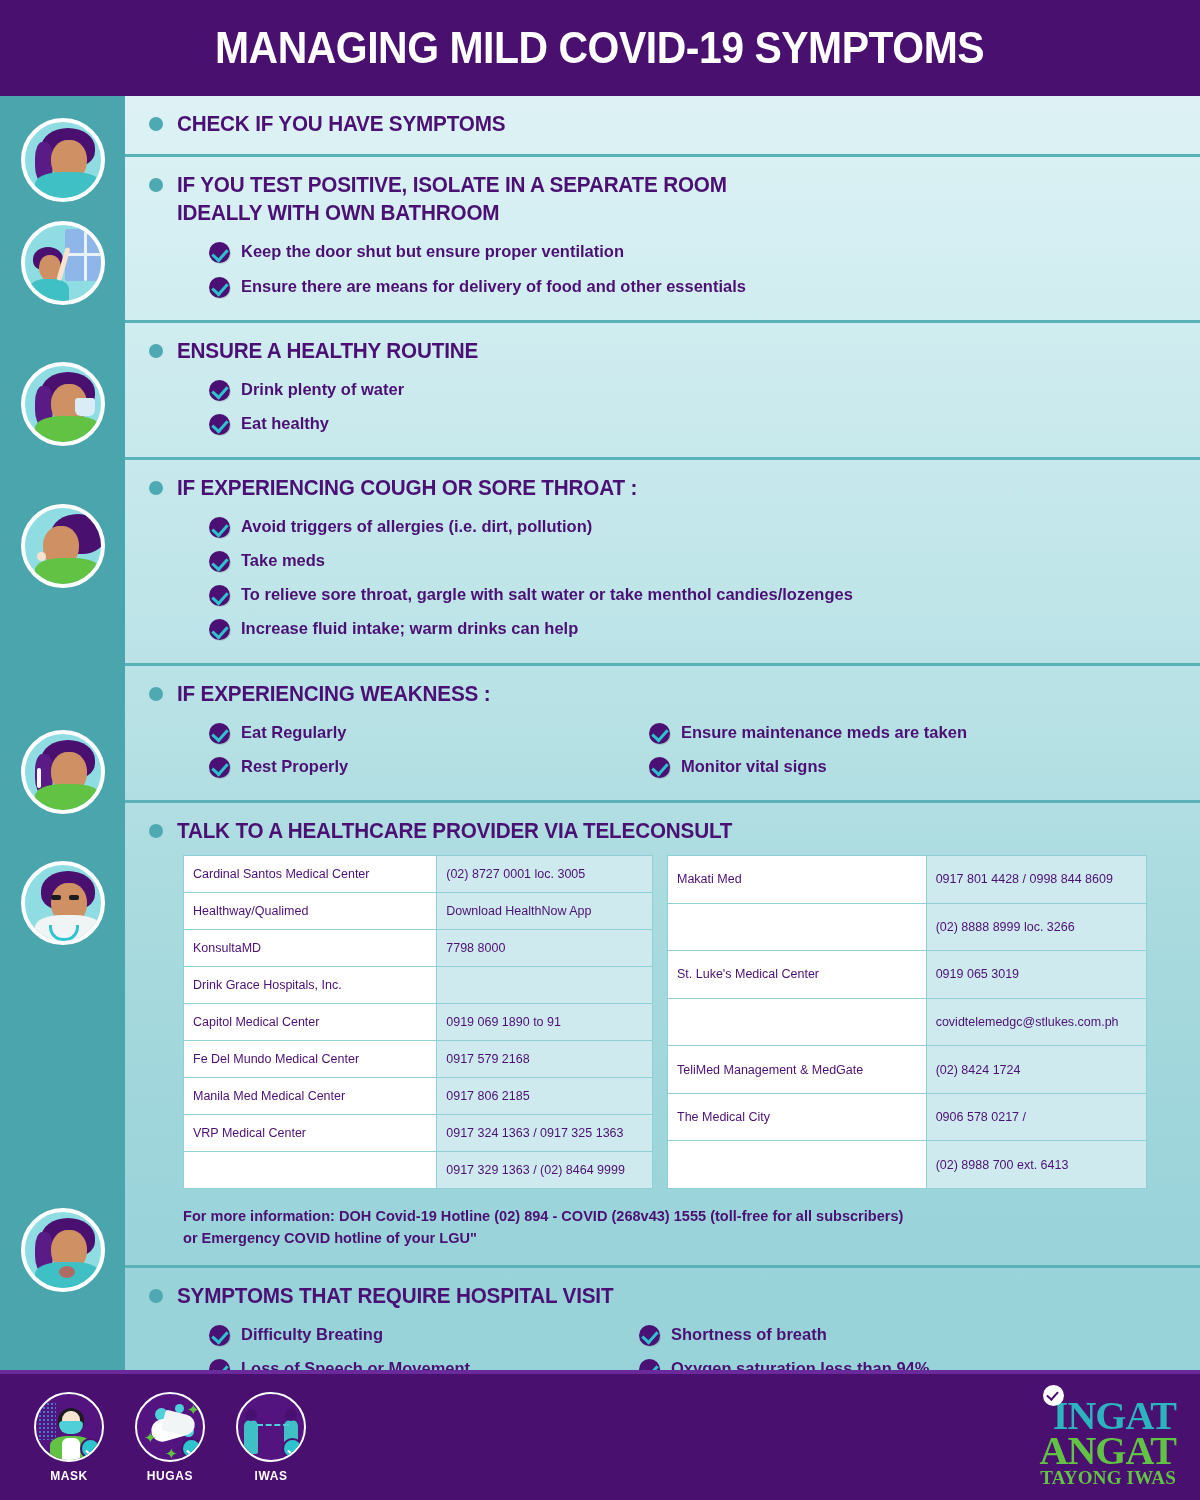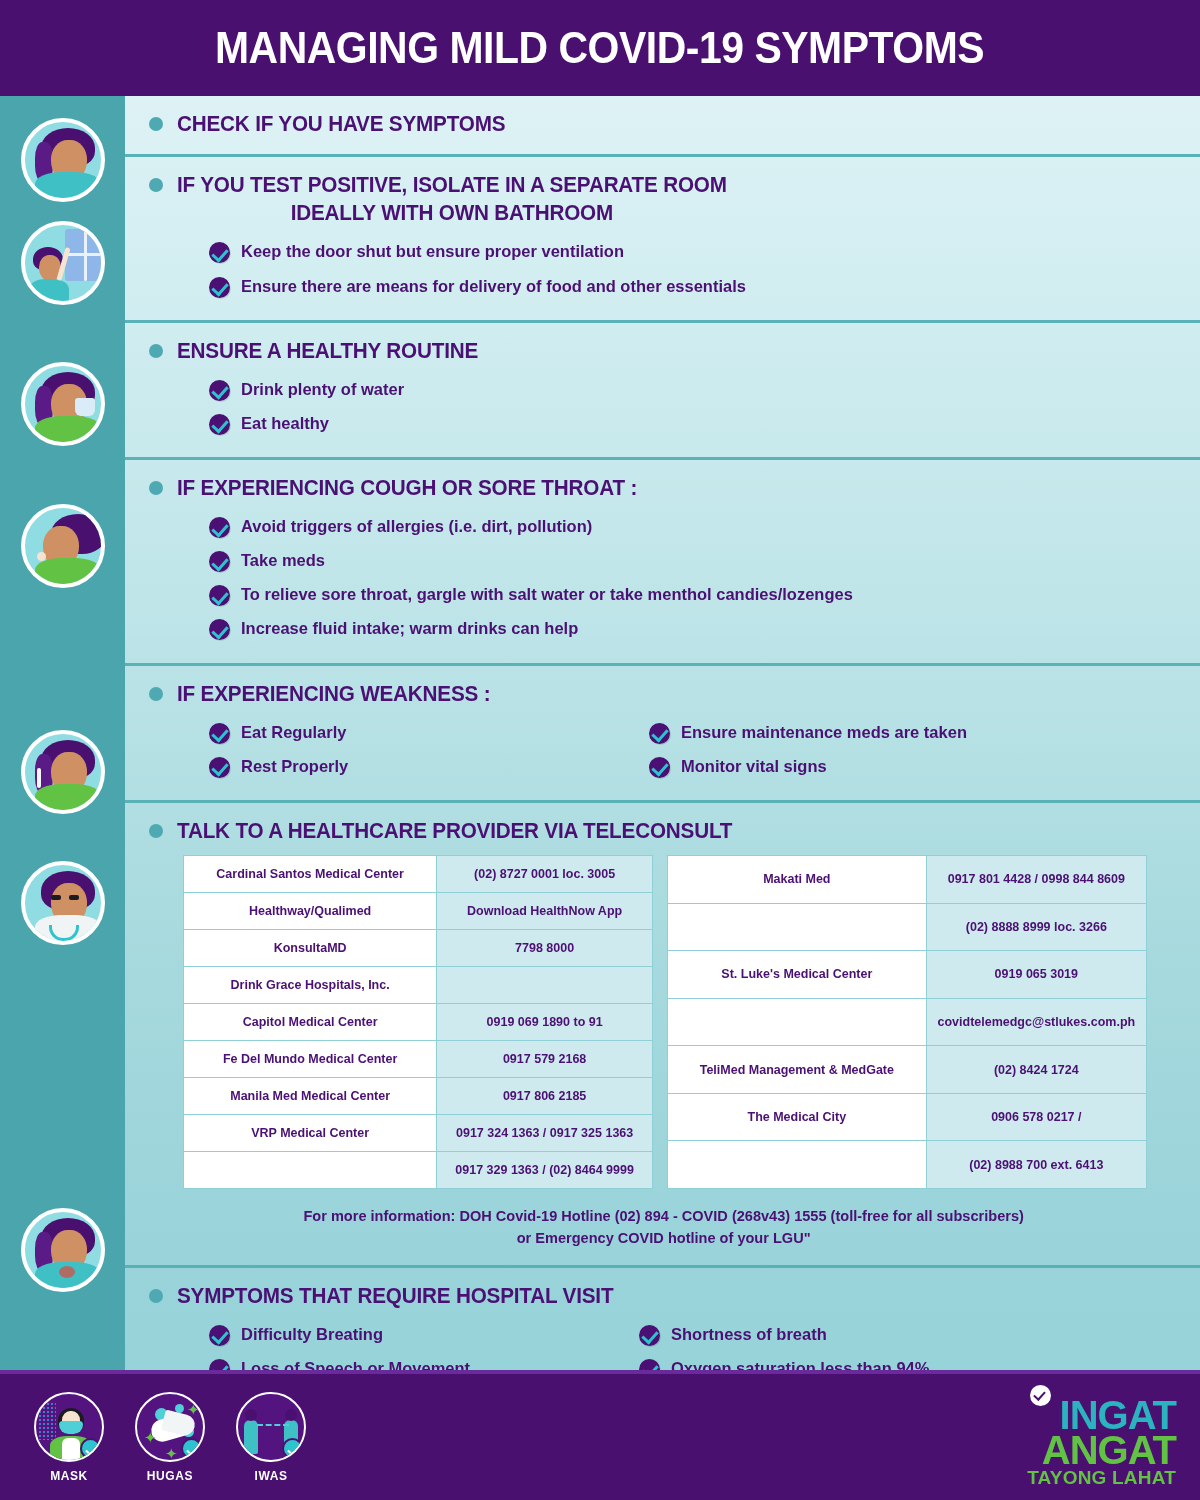--- a/index.html
+++ b/index.html
@@ -53,21 +53,20 @@
   .av-face { position:absolute; left:26px; top:18px; width:36px; height:42px; background:#cf9064; border-radius:46% 46% 50% 50%; }
   .av-body { position:absolute; left:10px; bottom:-4px; width:66px; height:30px; background:#3fc0c4; border-radius:40% 40% 0 0; }
   .av-body.green { background:#62c244; }
   .av-body.white { background:#f1f4f5; }
   .av-acc { position:absolute; border-radius:3px; }
 
   .content {
     flex: 1 1 auto;
     display: flex; flex-direction: column;
     min-width: 0;
-    text-align: center;
   }
 
   .section {
     position: relative;
     padding: 14px 26px 14px 24px;
     border-bottom: 3px solid #59b2b8;
   }
   .section:last-child { border-bottom: none; }
 
   .sec-head {
@@ -131,21 +130,21 @@
   
   .tables {
     display: flex; gap: 14px;
     margin: 10px 0 0 34px;
   }
   .tbl { border-collapse: collapse; font-size: 12.5px; }
   .tbl.left { width: 470px; }
   .tbl.right { width: 480px; }
   .tbl td {
     color: #4b1073;
-    font-weight: bold;
+    font-weight: normal;
     padding: 11px 9px;
     height: 24px;
     border: 1px solid #8fd0d6;
     vertical-align: middle;
     white-space: nowrap;
   }
   .tbl td.name { background: #ffffff; width: 54%; }
   .tbl td.val  { background: #cfeaee; width: 46%; }
 
   .moreinfo {
@@ -202,21 +201,21 @@
   .h-hand1 { position:absolute; left:14px; top:24px; width:34px; height:22px; background:#ffffff; border-radius:14px 4px 4px 14px; transform: rotate(-16deg); }
   .h-hand2 { position:absolute; left:26px; top:19px; width:32px; height:21px; background:#f2f5f6; border-radius:4px 14px 14px 4px; transform: rotate(14deg); }
   .h-bub { position:absolute; border-radius:50%; background:#4fd0d8; }
   .h-spark { position:absolute; color:#62c244; font-size:15px; line-height:1; }
 
   
   .i-p { position:absolute; bottom:6px; width:14px; height:34px; background:#3fc0c4; border-radius:6px 6px 2px 2px; }
   .i-p .hd { position:absolute; left:1px; top:-11px; width:12px; height:12px; background:#4a1070; border-radius:50%; }
   .i-arrow { position:absolute; left:19px; top:30px; width:32px; height:0; border-top:2px dashed #4fd0d8; }
 
-  .logo { position:absolute; right: 24px; top: 16px; text-align: right; }
+  .logo { position:absolute; right: 24px; top: 16px; text-align: right; font-family: Liberation Serif, serif; }
   .logo-chk {
     width: 21px; height: 21px; border-radius: 50%;
     background: #ffffff; position: absolute; left: 3px; top: -5px;
   }
   .logo-chk::after {
     content:""; position:absolute; left:6px; top:4px;
     width:5px; height:9px; border: solid #4a1070;
     border-width: 0 2.5px 2.5px 0; transform: rotate(42deg);
   }
   .logo-l1 { color:#2bb3bf; font-size:40px; font-weight:900; line-height:0.88; letter-spacing:-1px; padding-top:8px; }
@@ -546,17 +545,17 @@
           <div class="f-badge"></div>
         </div>
         <div class="f-label">IWAS</div>
       </div>
     </div>
 
     <div class="logo">
       <div class="logo-chk"></div>
       <div class="logo-l1">INGAT</div>
       <div class="logo-l2">ANGAT</div>
-      <div class="logo-l3">TAYONG LAHAT</div>
+      <div class="logo-l3">TAYONG IWAS</div>
     </div>
   </div>
 
 </div>
 
 </body></html>

